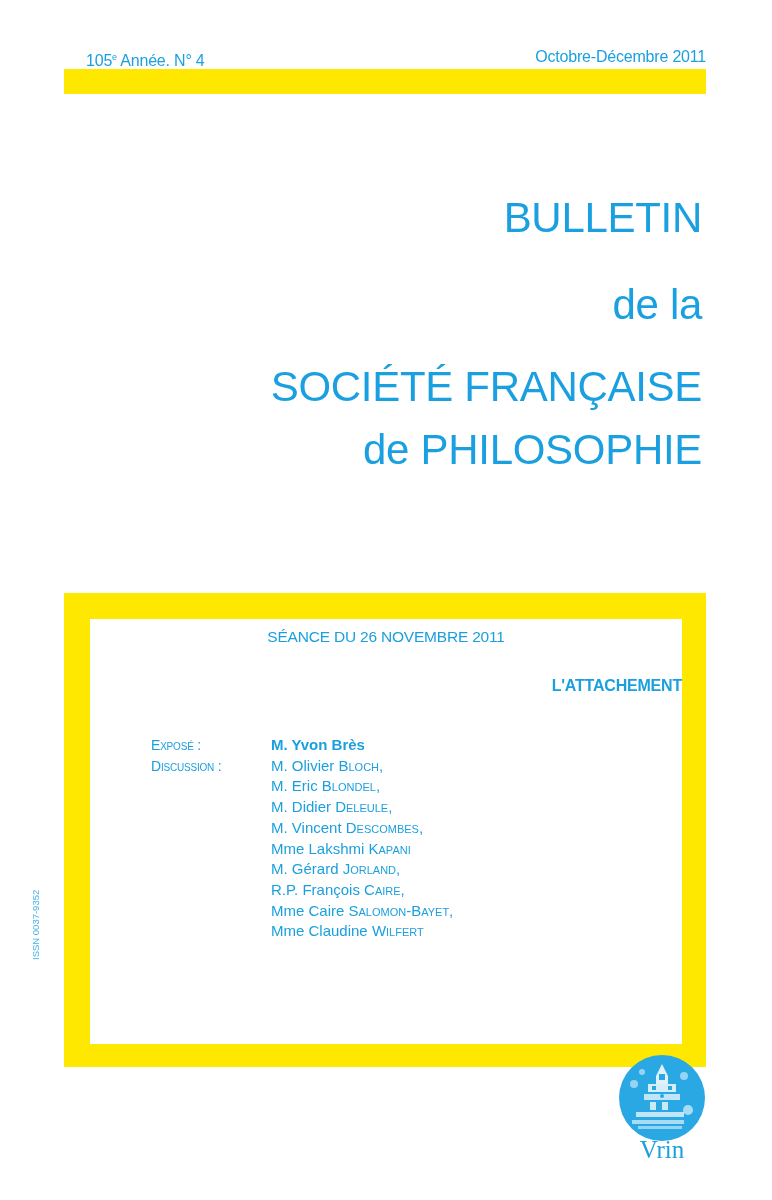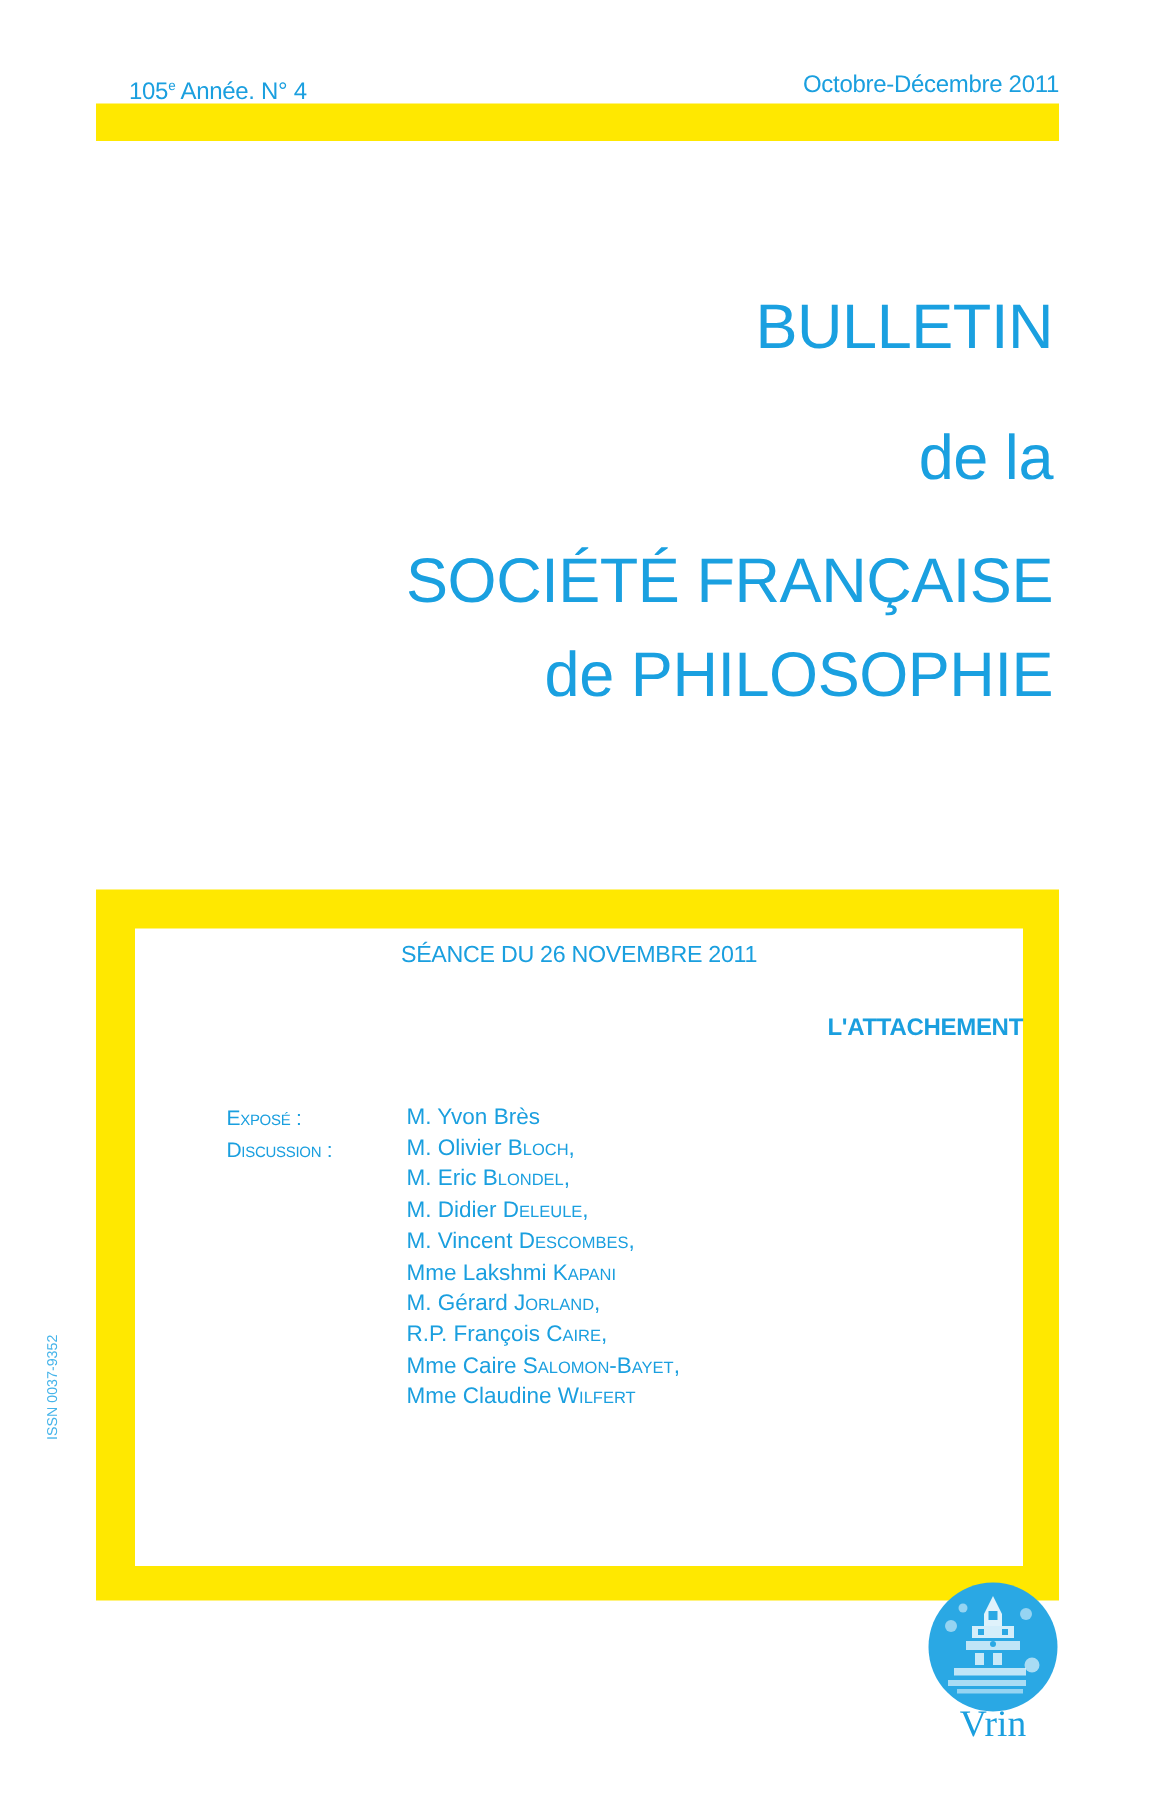--- a/index.html
+++ b/index.html
@@ -16,21 +16,21 @@
   .t4 { top: 426px; }
   .frame { left: 64px; top: 549px; width: 642px; height: 474px; background: #ffe800; margin-top: 44px; }
   .frame-inner { position: absolute; left: 26px; top: 26px; width: 592px; height: 425px; background: #ffffff; }
   .seance { position: absolute; left: 0; right: 0; top: 9px; text-align: center; font-size: 15.5px; color: #1a9fdf; letter-spacing: -0.2px; }
   .topic { position: absolute; left: 0; right: 0; top: 58px; text-align: right; font-size: 16px; font-weight: bold; color: #1a9fdf; letter-spacing: -0.2px; }
   .roster { position: absolute; left: 61px; top: 116px; font-size: 15px; line-height: 20.7px; color: #1a9fdf; }
   .row { display: flex; }
   .lbl { width: 120px; font-variant: small-caps; font-size: 14px; letter-spacing: -0.2px; }
   .name { white-space: nowrap; }
   .name .sc { font-variant: small-caps; }
-  .name.bold { font-weight: normal; }
+  .name.bold { font-weight: bold; }
   .issn { left: 30px; top: 960px; transform-origin: left top; transform: rotate(-90deg); font-size: 9.5px; color: #45b4ea; white-space: nowrap; }
   .logo { left: 618px; top: 1054px; width: 88px; height: 88px; }
   .vrin { left: 628px; top: 1136px; width: 68px; text-align: center; font-family: "Liberation Serif", serif; font-size: 25px; color: #1a9fdf; }
 </style>
 </head>
 <body>
 
 <div class="abs issue"><span>105</span><sup>e</sup><span> Année. N° 4</span></div>
 <div class="abs period">Octobre-Décembre 2011</div>
 <div class="abs topbar"></div>

